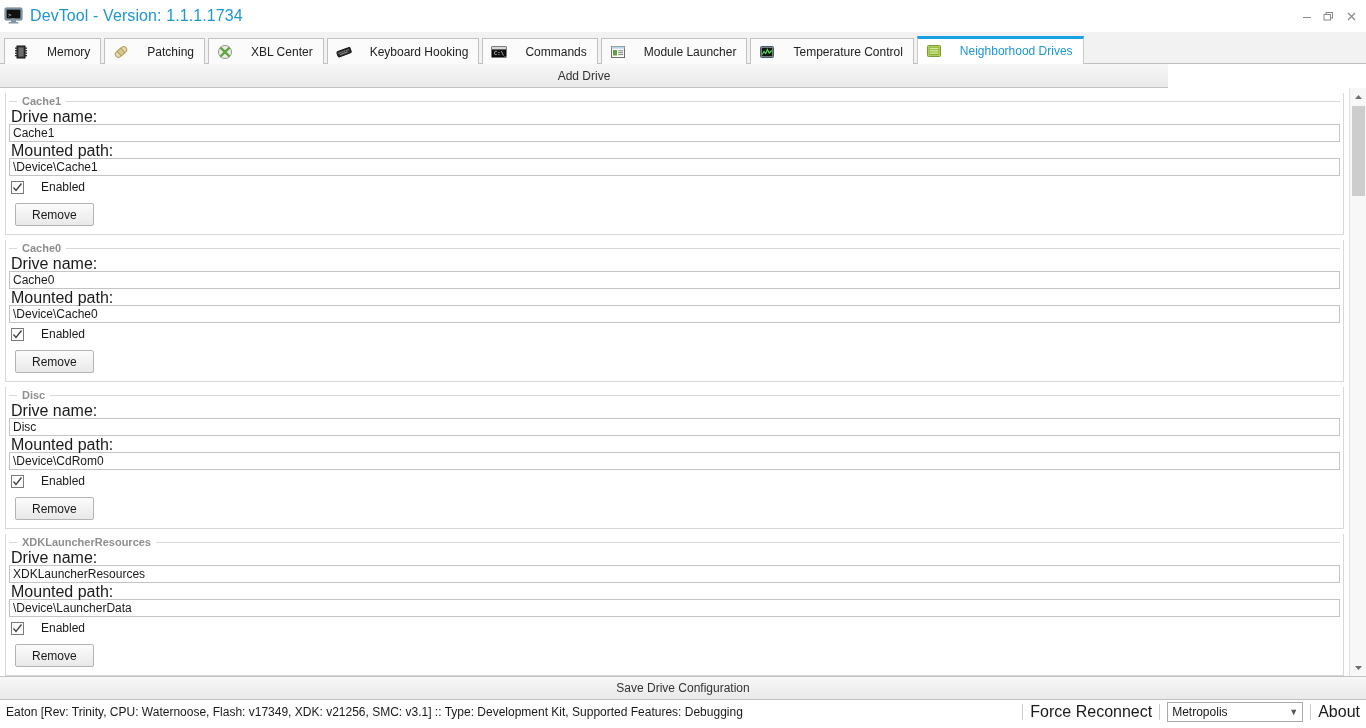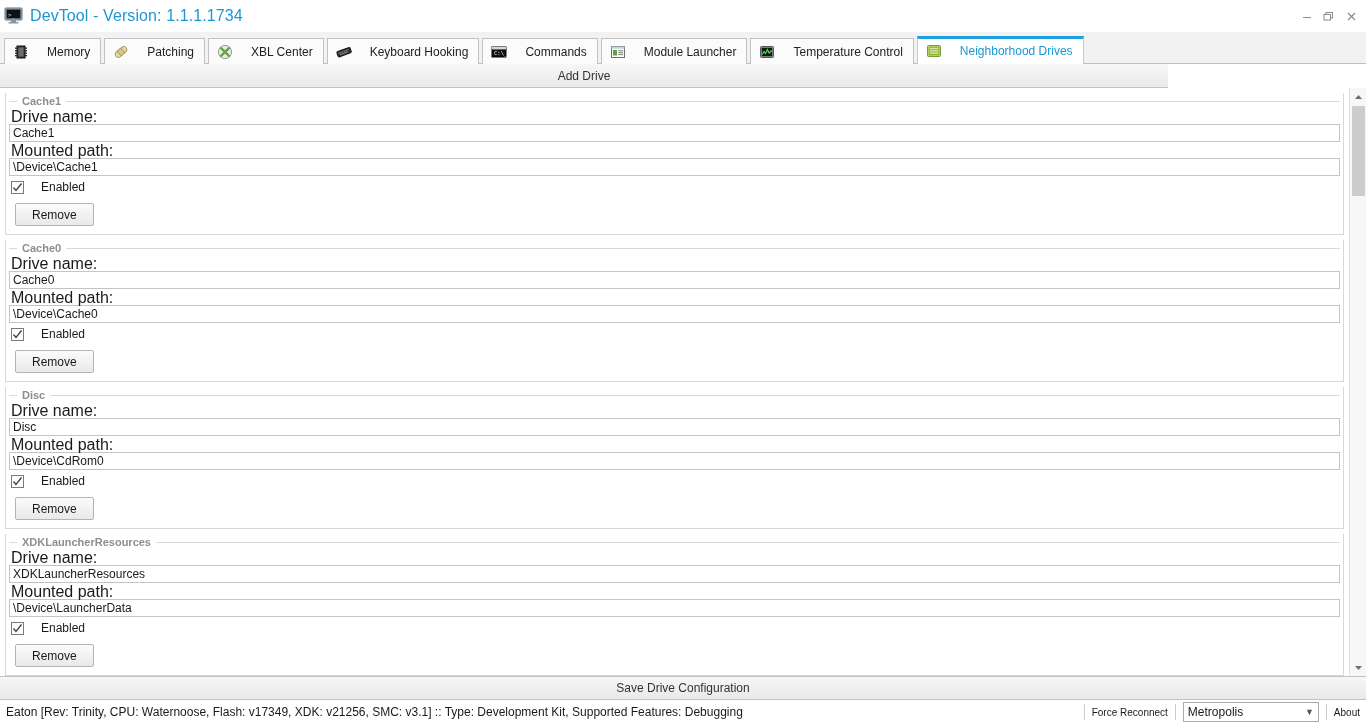--- a/index.html
+++ b/index.html
@@ -254,21 +254,21 @@
     align-items: center;
     height: 24px;
     padding-right: 6px;
     gap: 0px;
   }
   .sb-sep {
     width: 1px; height: 16px;
     background: #cccccc;
     margin: 0 7px;
   }
-  .sb-link { font-size: 10px; color: #1a1a1a; cursor: default; white-space: nowrap; }
+  .sb-link { font-size: 16px; color: #1a1a1a; cursor: default; white-space: nowrap; }
   #combo {
     width: 136px; height: 20px;
     border: 1px solid #aaaaaa;
     background: #ffffff;
     display: flex;
     align-items: center;
     padding: 0 4px;
     font-size: 12px;
     color: #1a1a1a;
     cursor: default;

